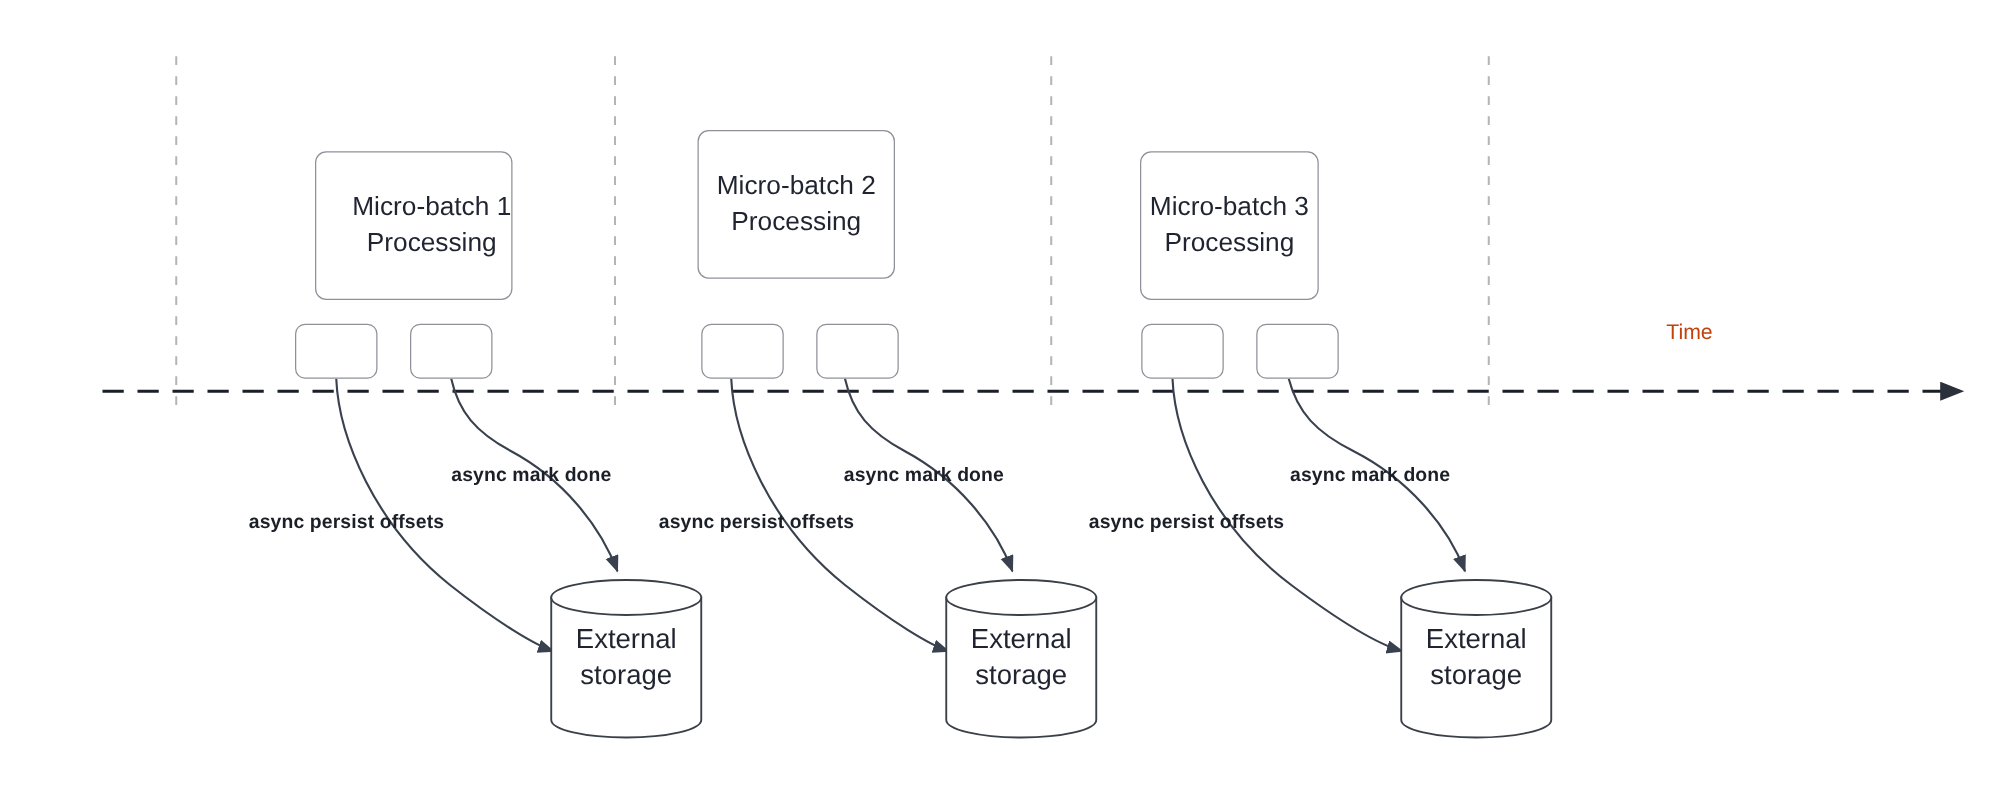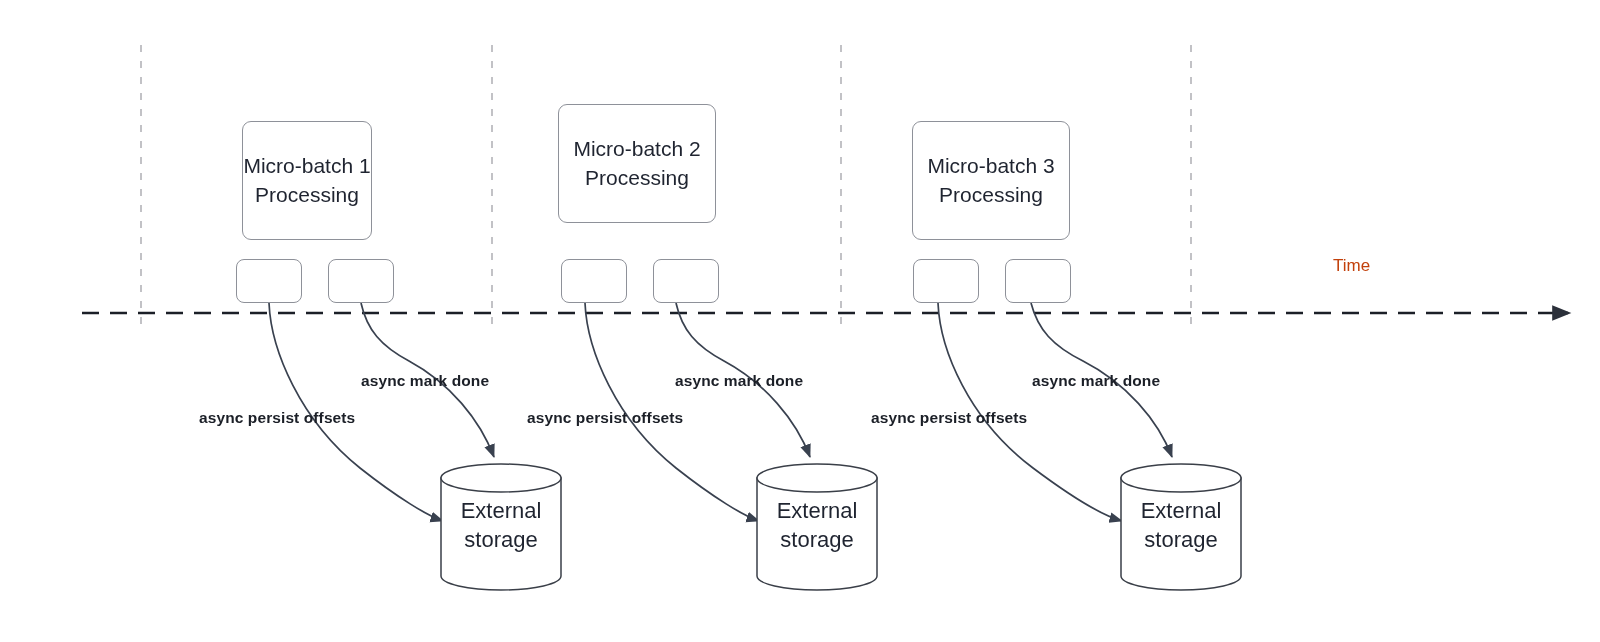--- a/index.html
+++ b/index.html
@@ -129,21 +129,21 @@
       <path d="M757,478 L757,576 A60,14 0 0 0 877,576 L877,478 Z" fill="#ffffff" stroke="#3a3f48" stroke-width="1.5"></path>
       <ellipse cx="817" cy="478" rx="60" ry="14" fill="#ffffff" stroke="#3a3f48" stroke-width="1.5"></ellipse>
     </g>
 
     <g>
       <path d="M1121,478 L1121,576 A60,14 0 0 0 1241,576 L1241,478 Z" fill="#ffffff" stroke="#3a3f48" stroke-width="1.5"></path>
       <ellipse cx="1181" cy="478" rx="60" ry="14" fill="#ffffff" stroke="#3a3f48" stroke-width="1.5"></ellipse>
     </g>
   </svg>
 
-  <div class="node-box" style="left:242px; top:121px; width:130px; height:119px;">
+  <div class="node-box" style="left:252px; top:121px; width:158px; height:119px;justify-content:flex-end;">
     <span class="inner">Micro-batch 1
 Processing</span>
   </div>
   <div class="mini-box" style="left:236px; top:259px; width:66px; height:44px;"></div>
   <div class="mini-box" style="left:328px; top:259px; width:66px; height:44px;"></div>
   <div class="cyl-label" style="left:441px; top:496px; width:120px;">External
 storage</div>
   <div class="edge-label" style="left:199px; top:409px;">async persist offsets</div>
   <div class="edge-label" style="left:361px; top:372px;">async mark done</div>
 
@@ -151,21 +151,21 @@
     <span class="inner">Micro-batch 2
 Processing</span>
   </div>
   <div class="mini-box" style="left:561px; top:259px; width:66px; height:44px;"></div>
   <div class="mini-box" style="left:653px; top:259px; width:66px; height:44px;"></div>
   <div class="cyl-label" style="left:757px; top:496px; width:120px;">External
 storage</div>
   <div class="edge-label" style="left:527px; top:409px;">async persist offsets</div>
   <div class="edge-label" style="left:675px; top:372px;">async mark done</div>
 
-  <div class="node-box" style="left:912px; top:121px; width:158px; height:119px;">
+  <div class="node-box" style="left:912px; top:121px; width:143px; height:119px;">
     <span class="inner">Micro-batch 3
 Processing</span>
   </div>
   <div class="mini-box" style="left:913px; top:259px; width:66px; height:44px;"></div>
   <div class="mini-box" style="left:1005px; top:259px; width:66px; height:44px;"></div>
   <div class="cyl-label" style="left:1121px; top:496px; width:120px;">External
 storage</div>
   <div class="edge-label" style="left:871px; top:409px;">async persist offsets</div>
   <div class="edge-label" style="left:1032px; top:372px;">async mark done</div>
 

